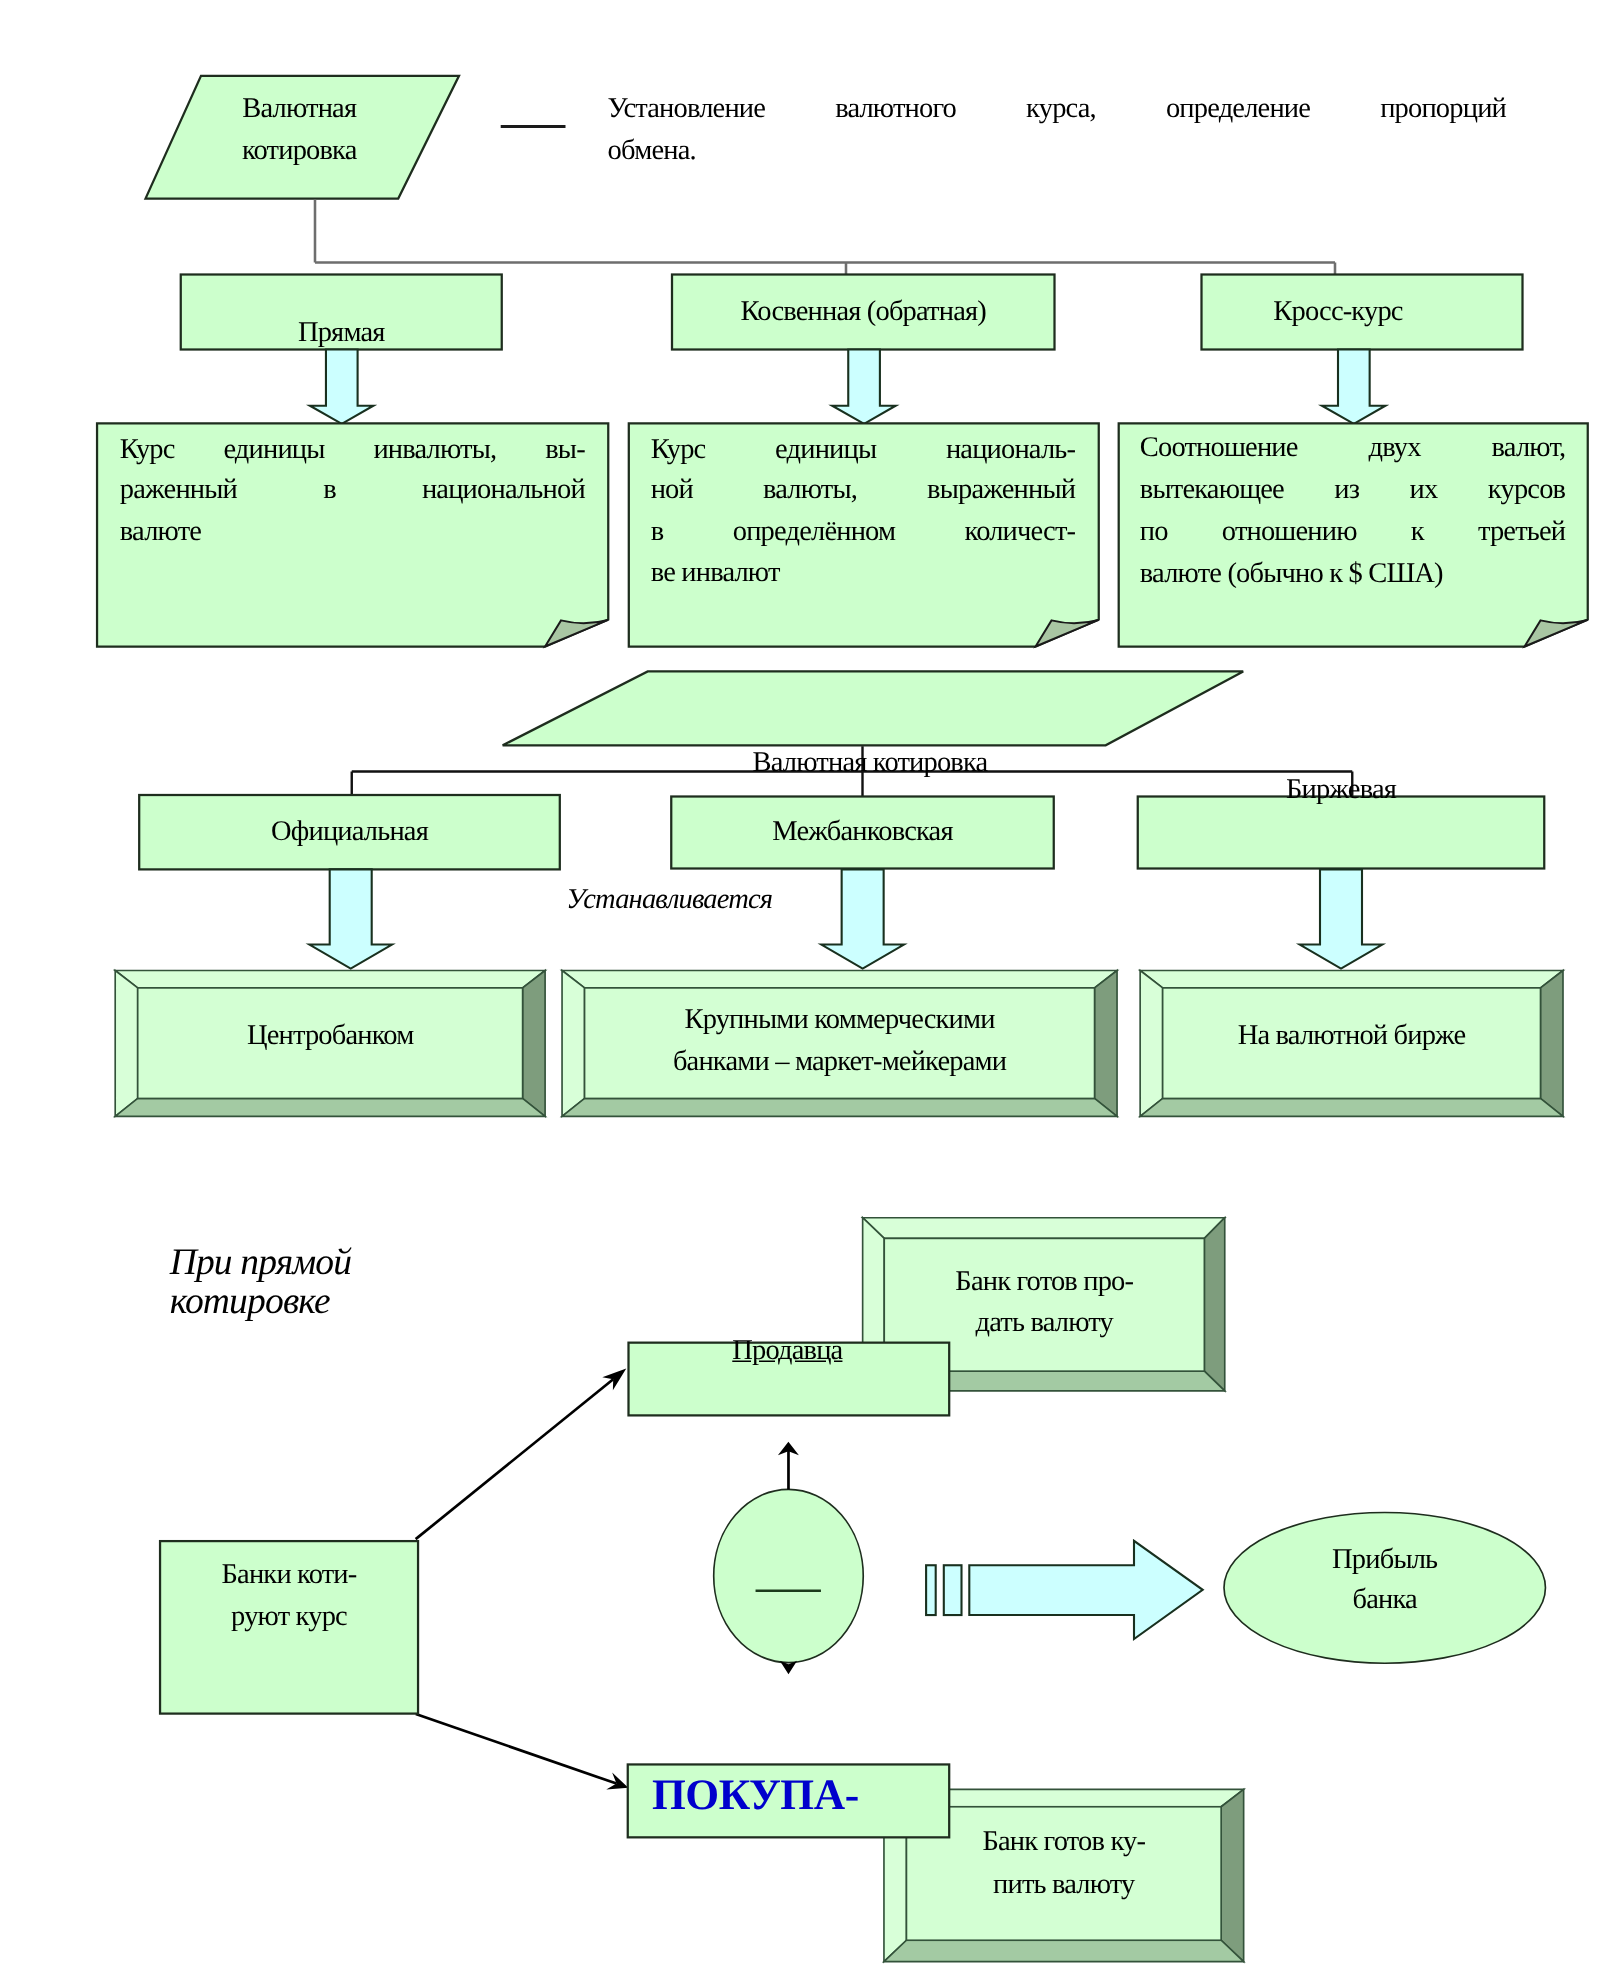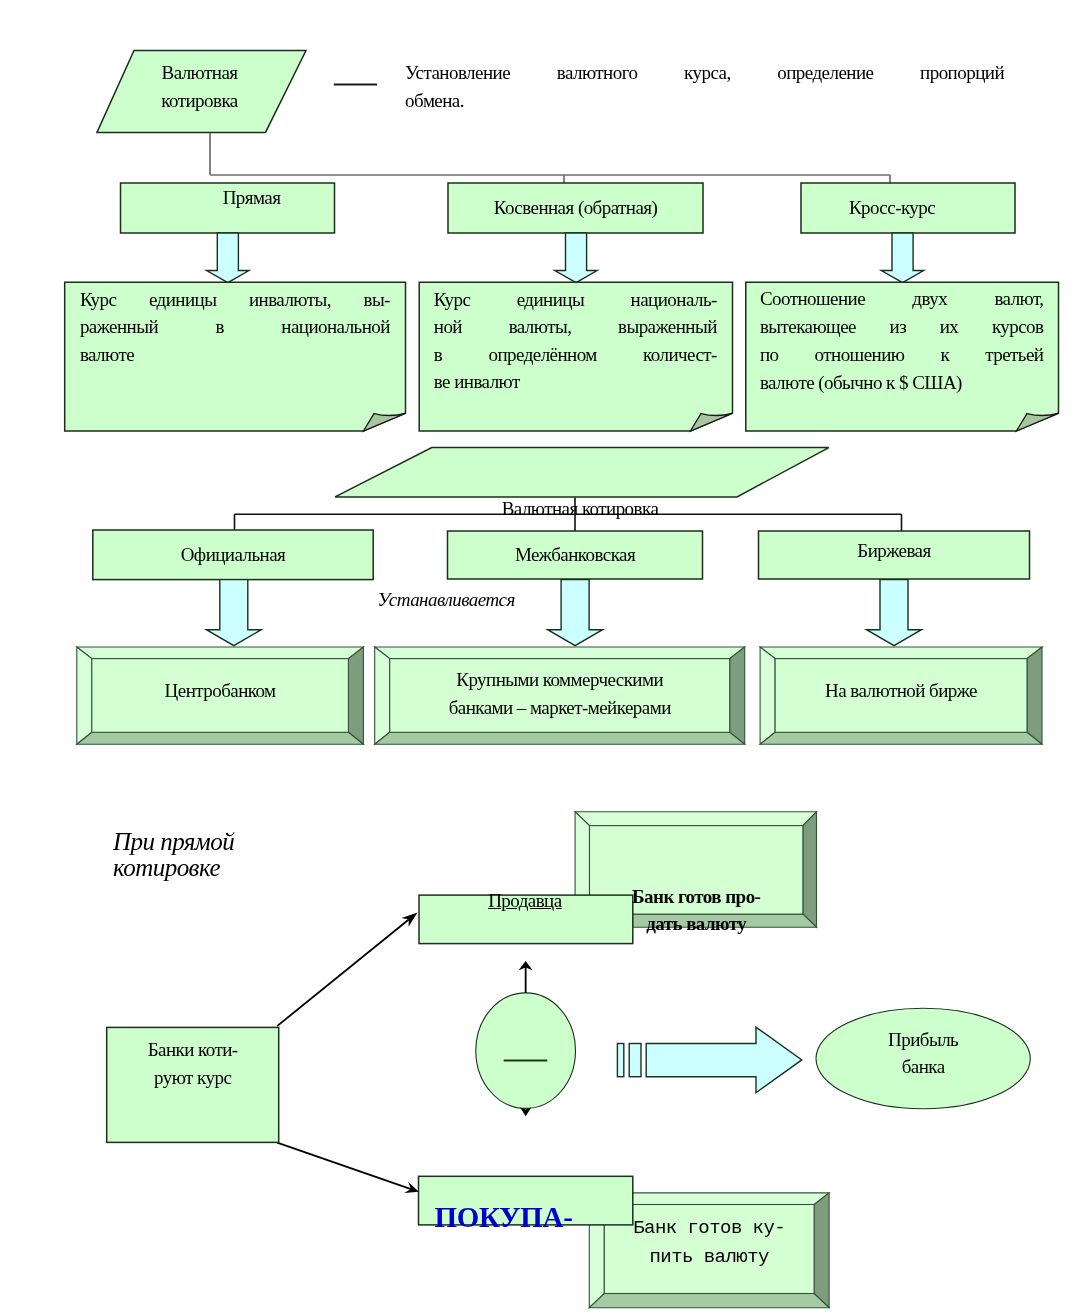--- a/index.html
+++ b/index.html
@@ -140,21 +140,21 @@
   <span>Валютная</span><br>
   <span>котировка</span>
 </div>
 
 <div class="lbl just" style="left:405px;top:59px;width:599px;line-height:28px;">
       <span>Установление валютного курса, определение пропорций</span>
       <br>
       <span>обмена.</span>
     </div>
 
-<div class="lbl ctr" style="left:120.5px;top:173px;width:214px;height:50px;margin-left:24px;">Прямая</div>
+<div class="lbl ctr" style="left:120.5px;top:197px;width:214px;height:50px;">Прямая</div>
 <div class="lbl ctr" style="left:448px;top:183px;width:255px;height:50px;">Косвенная (обратная)</div>
 <div class="lbl ctr" style="left:801px;top:183px;width:182px;height:50px;">Кросс-курс</div>
 
 <div class="lbl just" style="left:79.9px;top:286px;width:310px;line-height:27.3px;">
       <span>Курс единицы инвалюты, вы-</span>
       <br>
       <span>раженный в национальной</span>
       <br>
       <span>валюте</span>
     </div>
@@ -174,21 +174,21 @@
       <br>
       <span>по отношению к третьей</span>
       <br>
       <span>валюте (обычно к $ США)</span>
     </div>
 
 <div class="lbl ctr" style="left:471.5px;top:450px;width:217px;height:47px;margin-top:36px;">Валютная котировка</div>
 
 <div class="lbl ctr" style="left:92.8px;top:530px;width:280.4px;height:49.6px;">Официальная</div>
 <div class="lbl ctr" style="left:447.5px;top:531px;width:255px;height:48px;">Межбанковская</div>
-<div class="lbl ctr" style="left:758.5px;top:531px;width:271px;height:41px;">Биржевая</div>
+<div class="lbl ctr" style="left:758.5px;top:507px;width:271px;height:41px;">Биржевая</div>
 
 <div class="lbl ctr" style="left:91.8px;top:654.1px;width:256.6px;height:73.7px;">
       <span>Центробанком</span>
     </div>
 <div class="lbl ctr" style="left:389.7px;top:657.5px;width:340px;height:73.7px;line-height:28.3px;">
       <span>Крупными коммерческими</span>
       <br>
       <span>банками – маркет-мейкерами</span>
     </div>
 <div class="lbl ctr" style="left:775.1px;top:654.1px;width:251.9px;height:73.7px;">
@@ -200,29 +200,29 @@
 <div class="lbl ital" style="left:113.1px;top:828.5px;width:180px;font-size:25px;line-height:26.1px;white-space:nowrap;"><span>При прямой</span><br><span>котировке</span></div>
 
 <div class="lbl ctr" style="left:106.7px;top:1032.5px;width:172px;height:62px;line-height:27.7px;">
       <span>Банки коти-</span>
       <br>
       <span>руют курс</span>
     </div>
 
 <div class="lbl ctr" style="left:418px;top:877px;width:213.8px;height:48.5px;text-decoration:underline;">Продавца</div>
 
-<div class="lbl ctr" style="left:589.5px;top:866px;width:213.4px;height:88.5px;line-height:27.4px;font-weight:bold;">
+<div class="lbl ctr" style="left:589.5px;top:824px;width:213.4px;height:88.5px;line-height:27.4px;">
       <span>Банк готов про-</span>
       <br>
       <span>дать валюту</span>
     </div>
 
-<div class="lbl ctr blue" style="left:434.6px;top:1176.3px;width:200px;height:42px;text-align:left;align-items:flex-start;justify-content:center;font-size:29px;letter-spacing:-0.3px;margin-top:20px;">ПОКУПА-</div>
-
-<div class="lbl ctr" style="left:604.3px;top:1198px;width:209.8px;height:89px;line-height:28.3px;font-family:Liberation Mono, monospace;">
+<div class="lbl ctr blue" style="left:434.6px;top:1176.3px;width:200px;height:42px;text-align:left;align-items:flex-start;justify-content:center;font-size:29px;letter-spacing:-0.3px;">ПОКУПА-</div>
+
+<div class="lbl ctr" style="left:604.3px;top:1198px;width:209.8px;height:89px;line-height:28.3px;">
       <span>Банк готов ку-</span>
       <br>
       <span>пить валюту</span>
     </div>
 
 <div class="lbl ctr" style="left:840px;top:1022px;width:166.3px;height:62px;line-height:27.2px;">
       <span>Прибыль</span>
       <br>
       <span>банка</span>
     </div>

